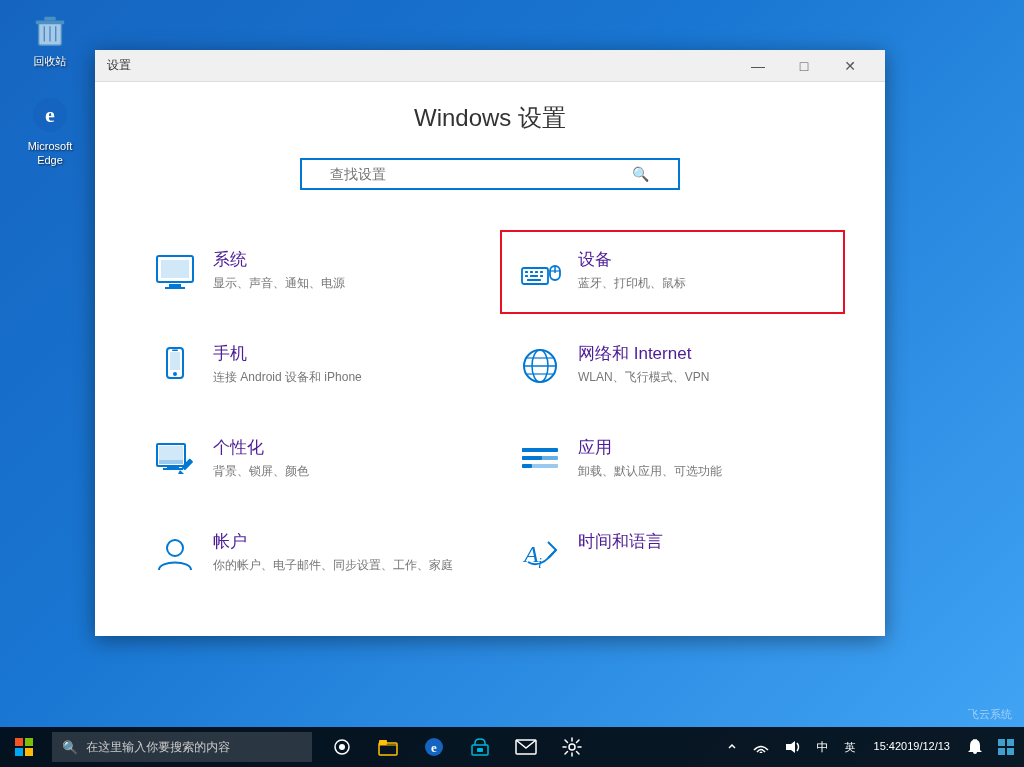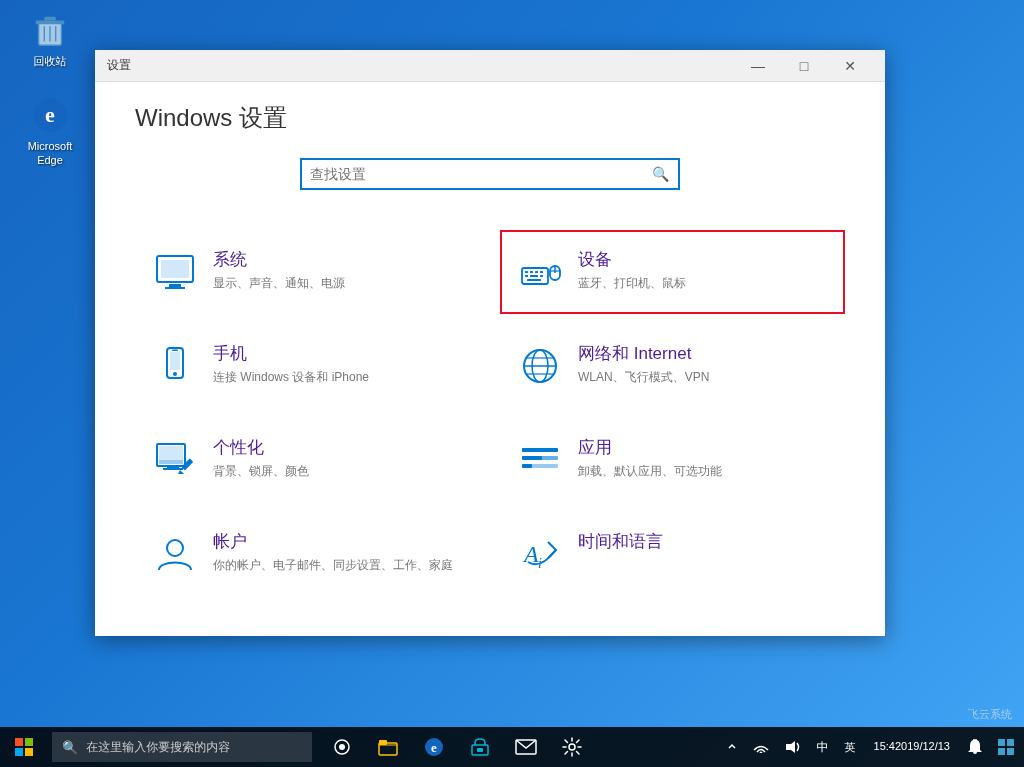--- a/index.html
+++ b/index.html
@@ -88,33 +88,34 @@
       border: none;
     }
 
     .window-content {
       flex: 1;
       overflow-y: auto;
       padding: 20px 40px 40px;
     }
 
     .page-title {
+      text-align: center;
       font-size: 24px;
       font-weight: 300;
       color: #333;
       margin-bottom: 24px;
     }
 
     .search-bar {
       display: flex;
       align-items: center;
       border: 2px solid #0078d4;
       margin: 0 auto 40px;
       max-width: 380px;
-      padding: 6px 8px;
+      padding: 6px 28px;
       gap: 38px;
     }
     .search-input {
       flex: 1;
       border: none;
       outline: none;
       font-size: 14px;
       color: #333;
       font-family: "Microsoft YaHei", sans-serif;
     }
@@ -357,21 +358,21 @@
         <div class="settings-item-icon">
           <svg width="44" height="44" viewBox="0 0 44 44" xmlns="http://www.w3.org/2000/svg">
             <rect x="14" y="4" width="16" height="30" rx="3" fill="none" stroke="#0078d4" stroke-width="2"></rect>
             <rect x="17" y="8" width="10" height="18" fill="#d0e8f8"></rect>
             <circle cx="22" cy="30" r="2" fill="#0078d4"></circle>
             <rect x="19" y="5.5" width="6" height="1.5" rx="0.75" fill="#0078d4"></rect>
           </svg>
         </div>
         <div class="settings-item-text">
           <div class="settings-item-name">手机</div>
-          <div class="settings-item-desc">连接 Windows 设备和 iPhone</div>
+          <div class="settings-item-desc">连接 Android 设备和 iPhone</div>
         </div>
       </div>
 
       <div class="settings-item">
         <div class="settings-item-icon">
           <svg width="44" height="44" viewBox="0 0 44 44" xmlns="http://www.w3.org/2000/svg">
             <circle cx="22" cy="22" r="16" fill="none" stroke="#0078d4" stroke-width="2"></circle>
             <ellipse cx="22" cy="22" rx="8" ry="16" fill="none" stroke="#0078d4" stroke-width="1.5"></ellipse>
             <line x1="6" y1="22" x2="38" y2="22" stroke="#0078d4" stroke-width="1.5"></line>
             <line x1="8" y1="14" x2="36" y2="14" stroke="#0078d4" stroke-width="1.2"></line>

